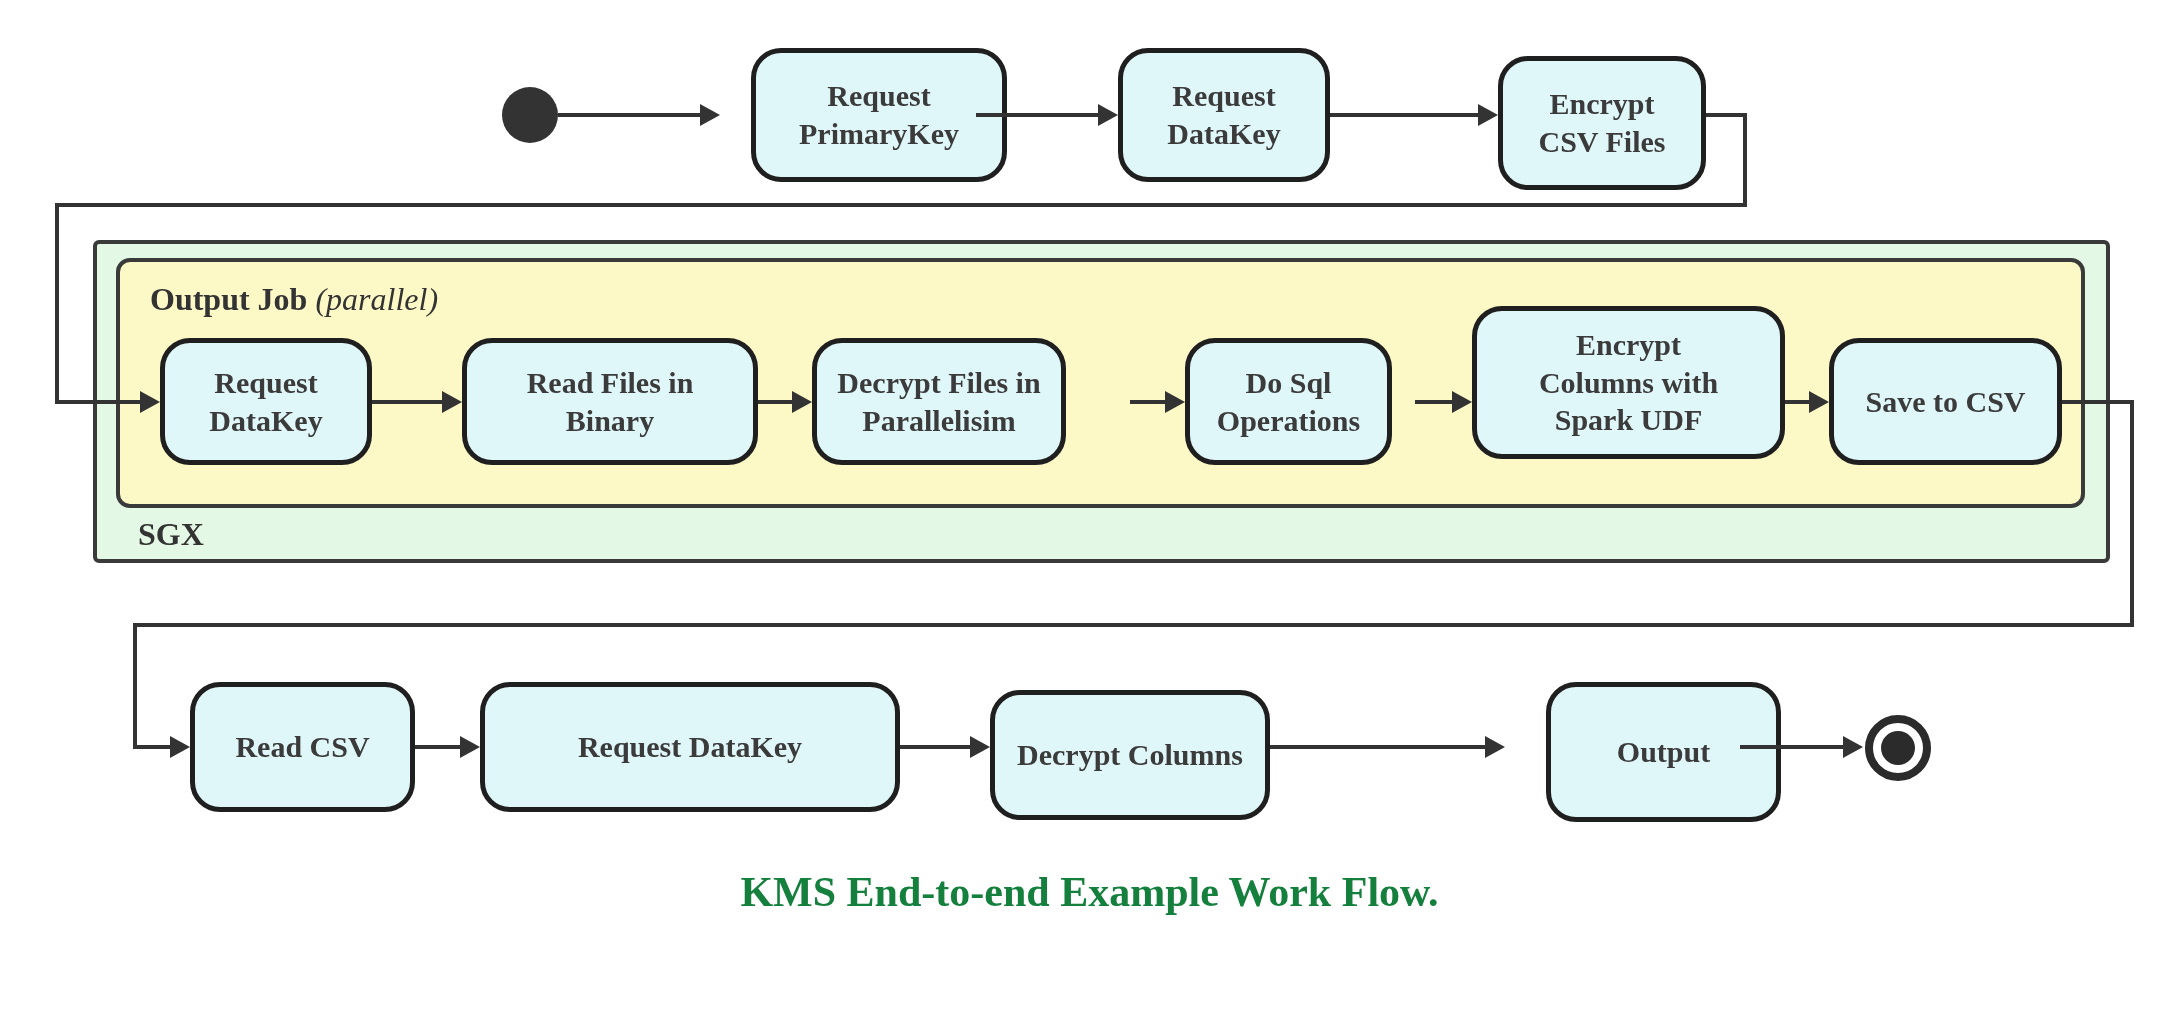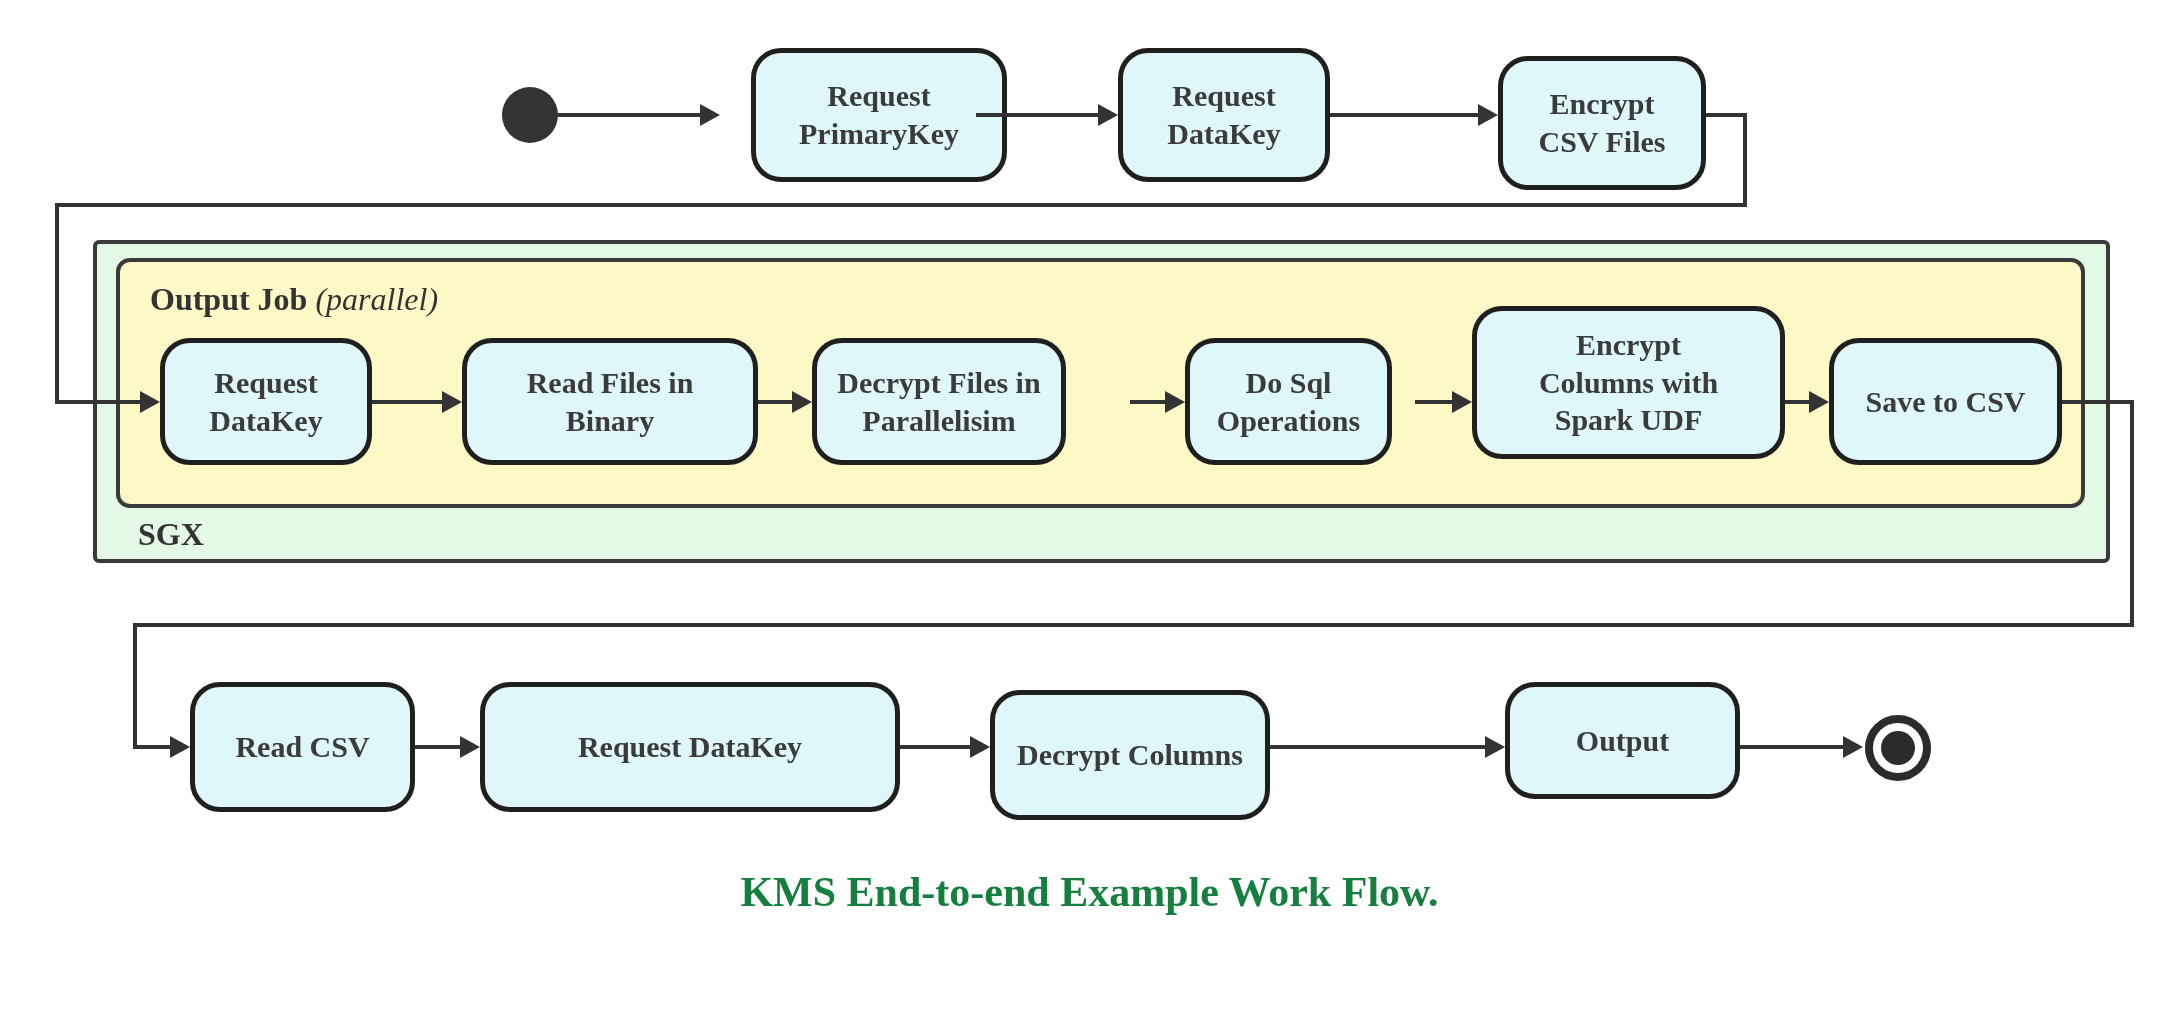--- a/index.html
+++ b/index.html
@@ -80,21 +80,21 @@
   <div class="node" style="left:160px;top:338px;width:212px;height:127px;padding:0 16px;">Request DataKey</div>
   <div class="node" style="left:462px;top:338px;width:296px;height:127px;padding:0 20px;">Read Files in Binary</div>
   <div class="node" style="left:812px;top:338px;width:254px;height:127px;padding:0 20px;">Decrypt Files in Parallelisim</div>
   <div class="node" style="left:1185px;top:338px;width:207px;height:127px;padding:0 18px;">Do Sql Operations</div>
   <div class="node" style="left:1472px;top:306px;width:313px;height:153px;padding:0 52px;">Encrypt Columns with Spark UDF</div>
   <div class="node" style="left:1829px;top:338px;width:233px;height:127px;padding:0 28px;">Save to CSV</div>
 
   <div class="node" style="left:190px;top:682px;width:225px;height:130px;padding:0 16px;">Read CSV</div>
   <div class="node" style="left:480px;top:682px;width:420px;height:130px;padding:0 16px;">Request DataKey</div>
   <div class="node" style="left:990px;top:682px;width:280px;height:130px;padding:0 12px;margin-top:8px;">Decrypt Columns</div>
-  <div class="node" style="left:1505px;top:682px;width:235px;height:117px;padding:7px 16px;">Output</div>
+  <div class="node" style="left:1546px;top:682px;width:235px;height:140px;padding:7px 16px;">Output</div>
 
   <div class="end-ring" style="left:1865px;top:715px;"></div>
   <div class="end-core" style="left:1881px;top:731px;"></div>
 
   <div class="hl" style="left:558px;top:113px;width:144px;"></div>
   <div class="ah" style="left:700px;top:104px;"></div>
 
   <div class="hl" style="left:976px;top:113px;width:124px;"></div>
   <div class="ah" style="left:1098px;top:104px;"></div>
 

